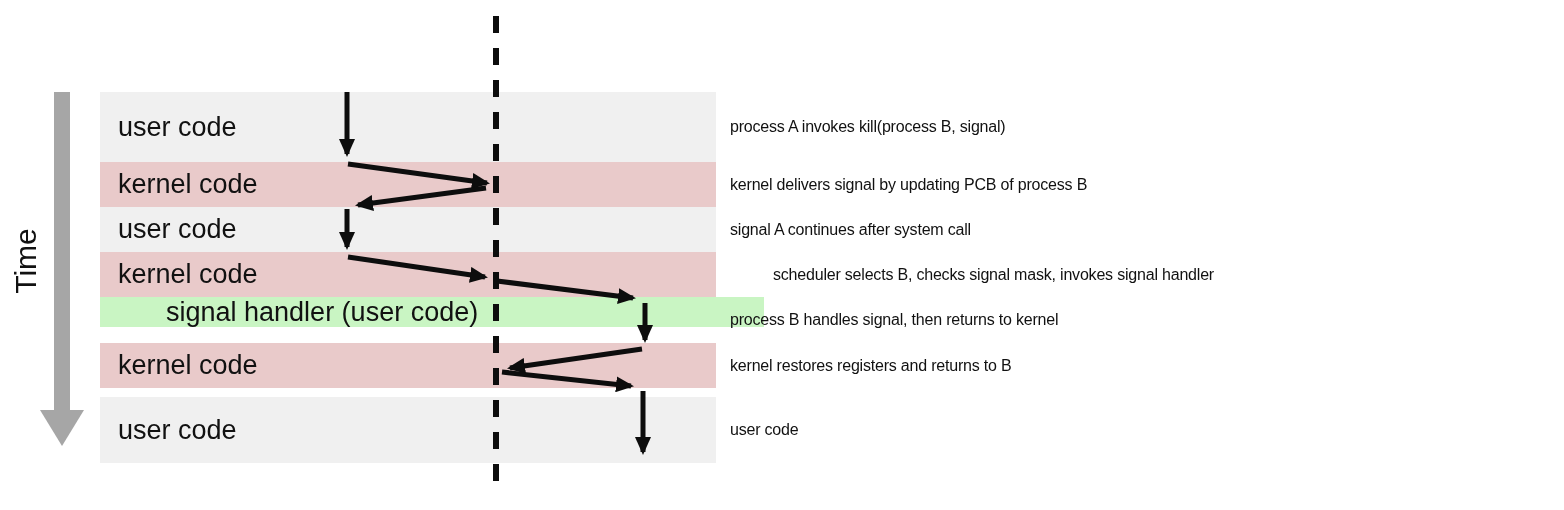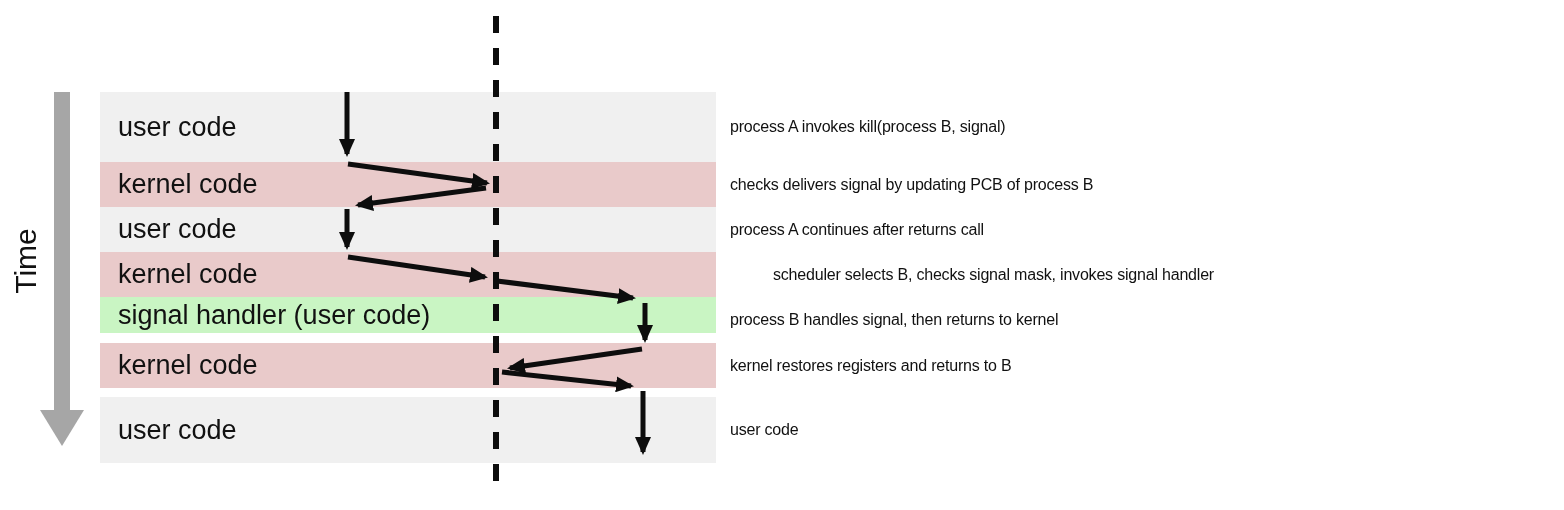--- a/index.html
+++ b/index.html
@@ -99,35 +99,35 @@
       </div>
       <div class="band" style="top: 162px; height: 45px; background: rgb(233, 202, 202);">
         <span class="band-label">kernel code</span>
       </div>
       <div class="band" style="top: 207px; height: 45px; background: rgb(240, 240, 240);">
         <span class="band-label">user code</span>
       </div>
       <div class="band" style="top: 252px; height: 45px; background: rgb(233, 202, 202);">
         <span class="band-label">kernel code</span>
       </div>
-      <div class="band" style="top: 297px; height: 36px; background: rgb(201, 245, 195);">
+      <div class="band" style="top: 297px; height: 30px; background: rgb(201, 245, 195); padding-left: 48px;">
         <span class="band-label">signal handler (user code)</span>
       </div>
       <div class="band" style="top: 343px; height: 45px; background: rgb(233, 202, 202);">
         <span class="band-label">kernel code</span>
       </div>
       <div class="band" style="top: 397px; height: 66px; background: rgb(240, 240, 240);">
         <span class="band-label">user code</span>
       </div>
     </div>
 
   <div id="annotations">
       <div class="annotation" style="top: 127px;">process A invokes kill(process B, signal)</div>
-      <div class="annotation" style="top: 184.5px;">checks delivers signal by updating PCB of process B</div>
-      <div class="annotation" style="top: 229.5px;">process A continues after returns call</div>
+      <div class="annotation" style="top: 184.5px;">kernel delivers signal by updating PCB of process B</div>
+      <div class="annotation" style="top: 229.5px;">signal A continues after system call</div>
       <div class="annotation" style="top: 274.5px; margin-left: 43px;">scheduler selects B, checks signal mask, invokes signal handler</div>
       <div class="annotation" style="top: 320px;">process B handles signal, then returns to kernel</div>
       <div class="annotation" style="top: 365.5px;">kernel restores registers and returns to B</div>
       <div class="annotation" style="top: 430px;">user code</div>
     </div>
 
   <svg id="overlay" viewBox="0 0 1564 510" xmlns="http://www.w3.org/2000/svg">
     <defs>
       <marker id="arrowhead" viewBox="0 0 18 16" markerWidth="18" markerHeight="16" refX="15" refY="8" orient="auto" markerUnits="userSpaceOnUse">
         <path d="M0,0 L18,8 L0,16 Z" fill="#0d0d0d"></path>

